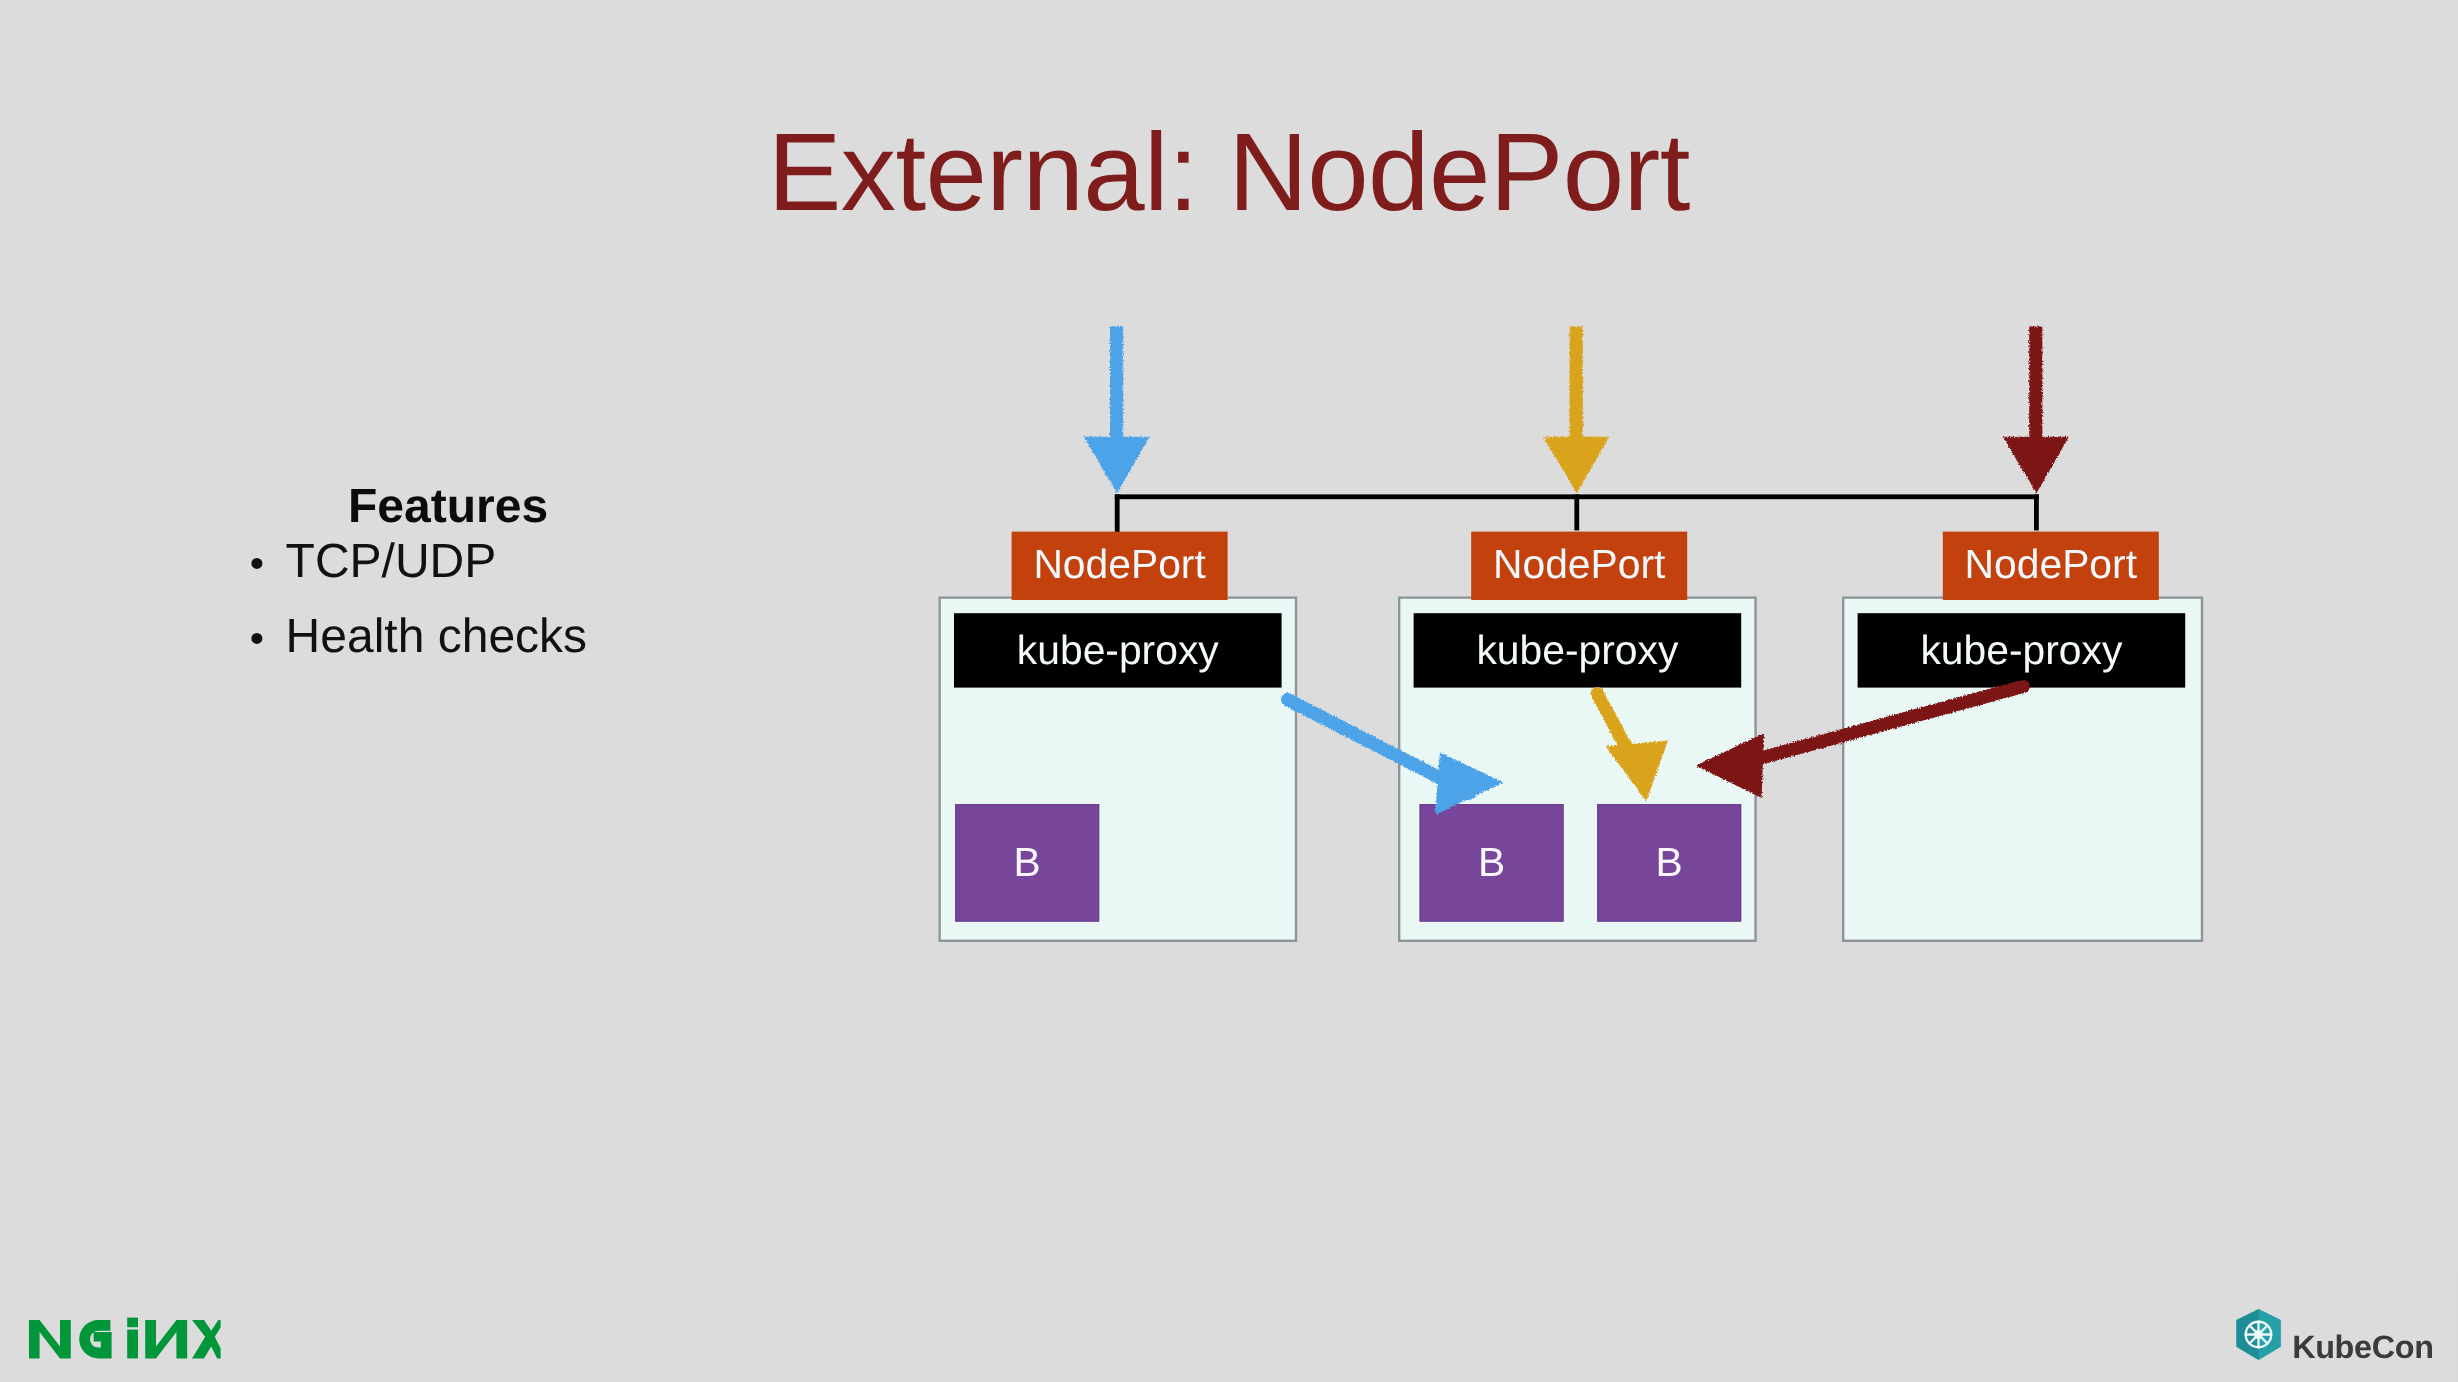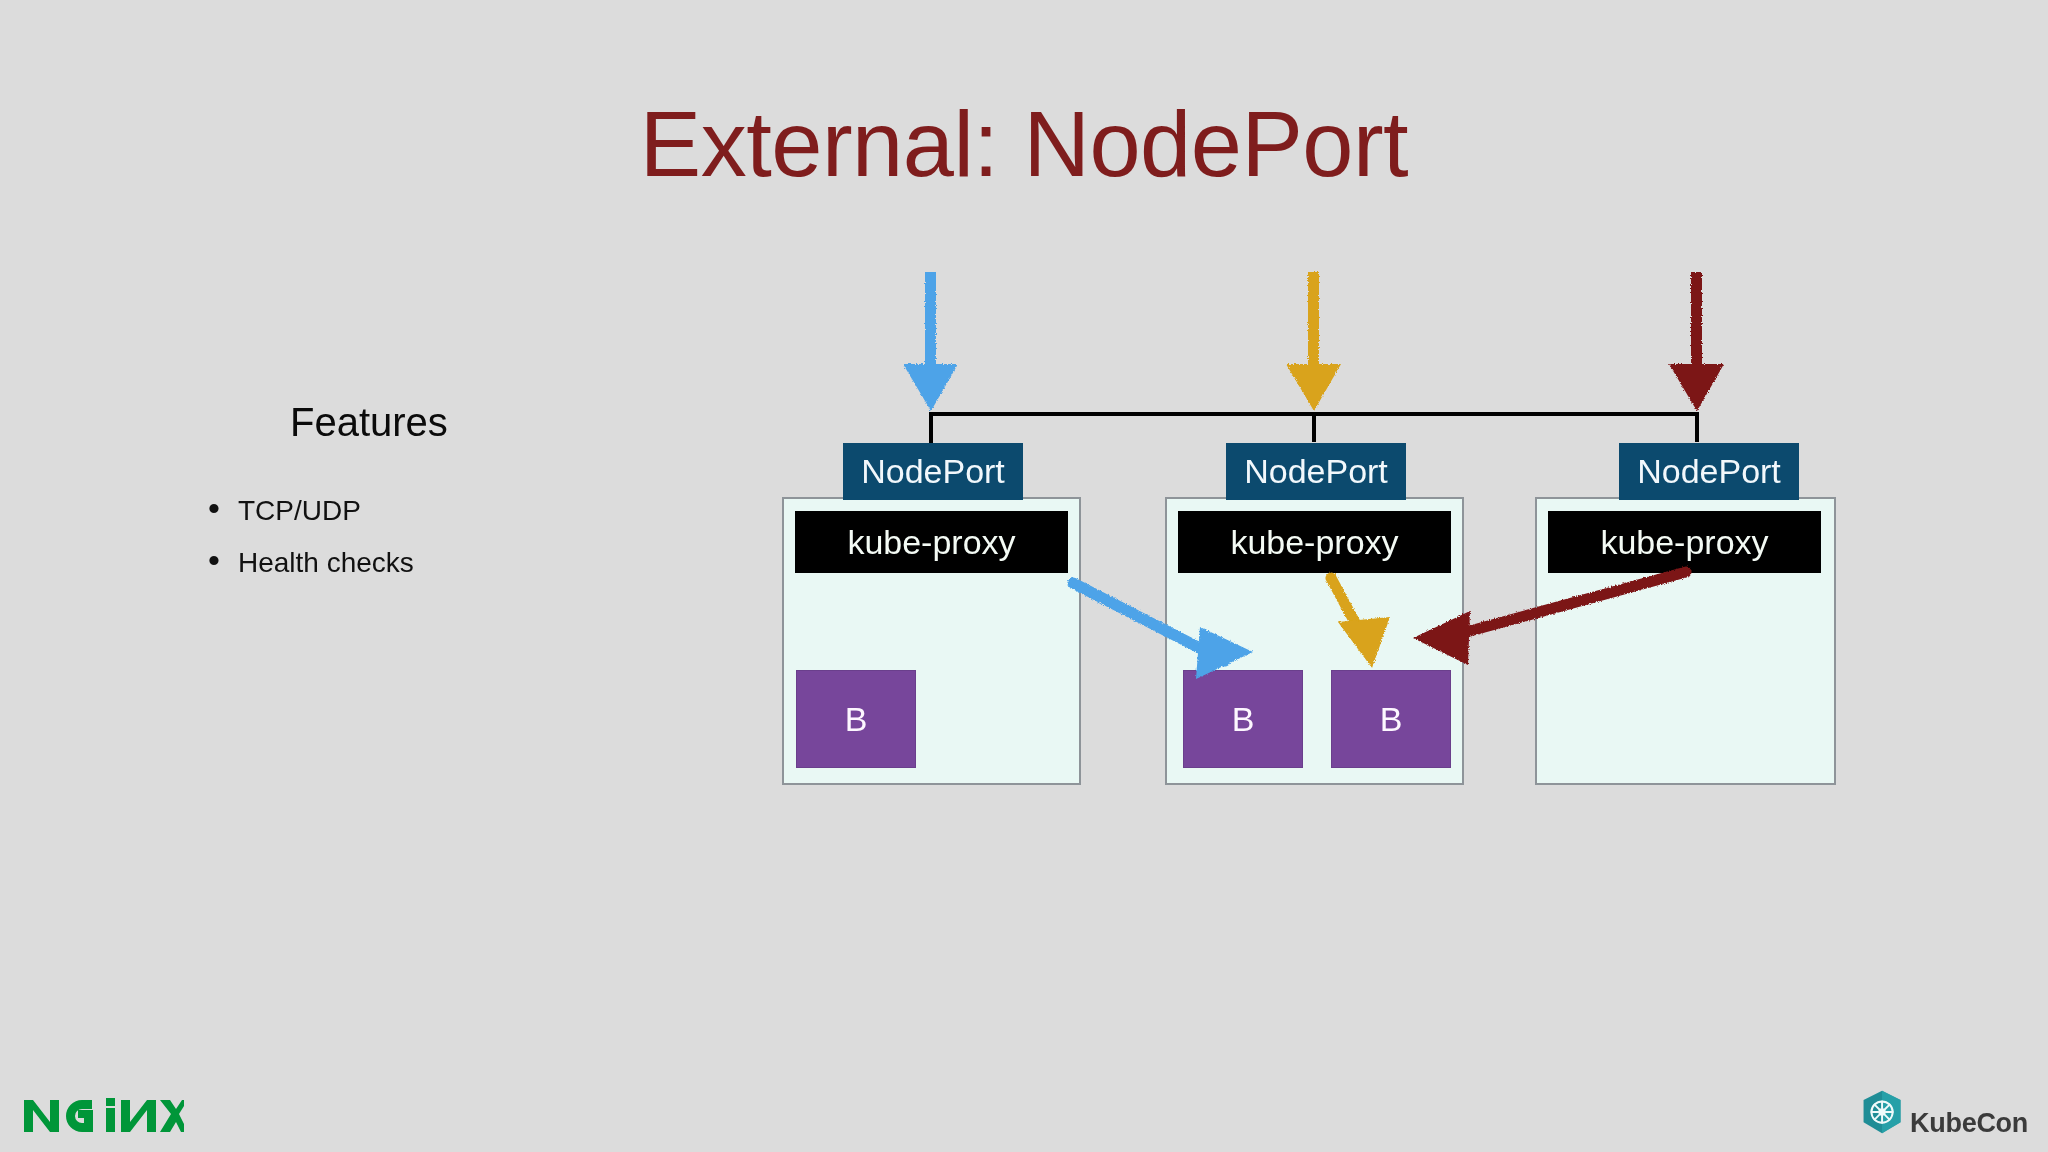--- a/index.html
+++ b/index.html
@@ -33,59 +33,58 @@
 
   
   #features-panel {
     position: absolute;
     left: 190px;
     top: 400px;
     width: 470px;
   }
   #features-heading {
     font-size: 40px;
-    font-weight: normal;
+    font-weight: bold;
     color: #0b0b0b;
     margin-left: 100px;
-    margin-bottom: 46px;
   }
   .feature-row {
     display: flex;
     align-items: baseline;
     margin-bottom: 16px;
   }
   .feature-bullet {
     width: 48px;
     text-align: center;
     font-size: 34px;
     color: #111;
     line-height: 1;
   }
   .feature-text {
-    font-size: 28px;
+    font-size: 40px;
     color: #111;
     line-height: 1.15;
   }
 
   
   .hline {
     position: absolute;
     background: #000000;
   }
 
   
   .node-box {
     position: absolute;
     background: #e9f8f4;
     border: 2px solid #8e9499;
     box-sizing: border-box;
   }
   .nodeport-box {
     position: absolute;
-    background: #0c4a6e;
+    background: #c2410c;
     color: #f2f8fc;
     display: flex;
     align-items: center;
     justify-content: center;
     font-size: 34px;
     box-sizing: border-box;
   }
   .kubeproxy-bar {
     position: absolute;
     background: #000000;

